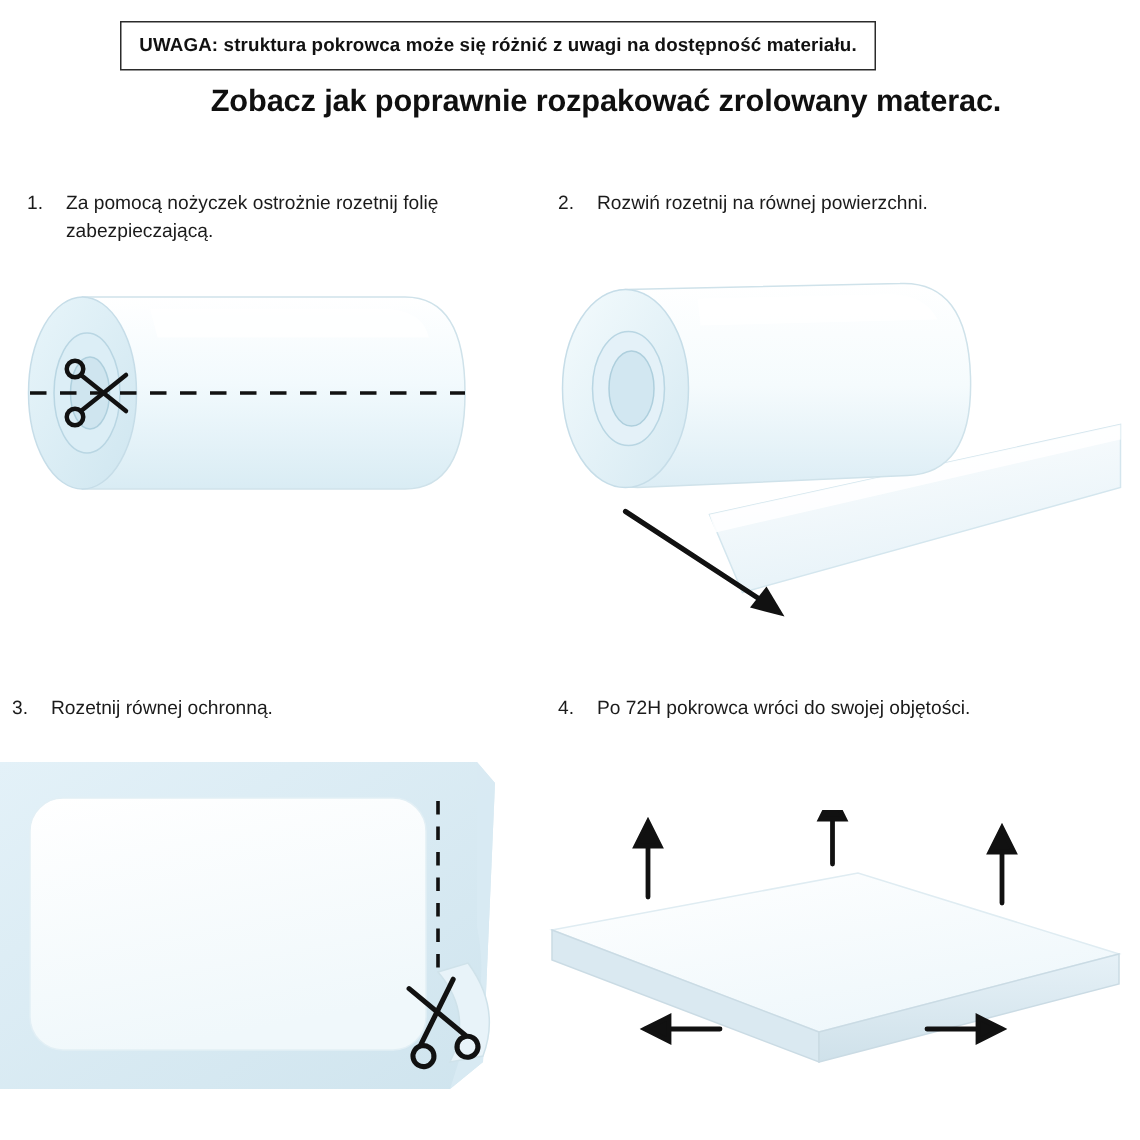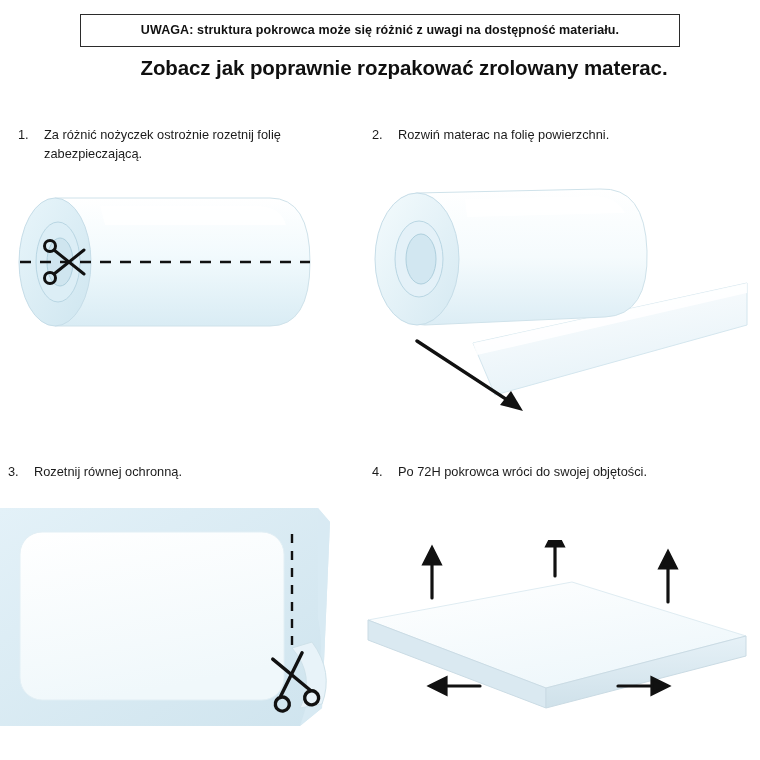--- a/index.html
+++ b/index.html
@@ -14,21 +14,21 @@
     color: #1a1a1a;
     overflow: hidden;
     position: relative;
   }
 
   
   .notice {
     position: absolute;
     left: 80px;
     top: 14px;
-    width: 600px;
+    width: 504px;
     box-sizing: border-box;
     border: 1px solid #2b2b2b;
     background: #ffffff;
     text-align: center;
     padding: 8px 6px 9px 6px;
     font-size: 12.5px;
     font-weight: bold;
     letter-spacing: 0.1px;
     color: #111111;
   }
@@ -81,26 +81,26 @@
 </style>
 </head>
 <body>
 
 <div class="notice">UWAGA: struktura pokrowca może się różnić z uwagi na dostępność materiału.</div>
 
 <div class="main-title">Zobacz jak poprawnie rozpakować zrolowany materac.</div>
 
 <div class="step-label" id="step1-label">
   <span class="num">1.</span>
-  <span class="txt">Za różnić nożyczek ostrożnie rozetnij folię zabezpieczającą.</span>
+  <span class="txt">Za pomocą nożyczek ostrożnie rozetnij folię zabezpieczającą.</span>
 </div>
 
 <div class="step-label" id="step2-label">
   <span class="num">2.</span>
-  <span class="txt">Rozwiń materac na folię powierzchni.</span>
+  <span class="txt">Rozwiń rozetnij na równej powierzchni.</span>
 </div>
 
 <div class="step-label" id="step3-label">
   <span class="num">3.</span>
   <span class="txt">Rozetnij równej ochronną.</span>
 </div>
 
 <div class="step-label" id="step4-label">
   <span class="num">4.</span>
   <span class="txt">Po 72H pokrowca wróci do swojej objętości.</span>

